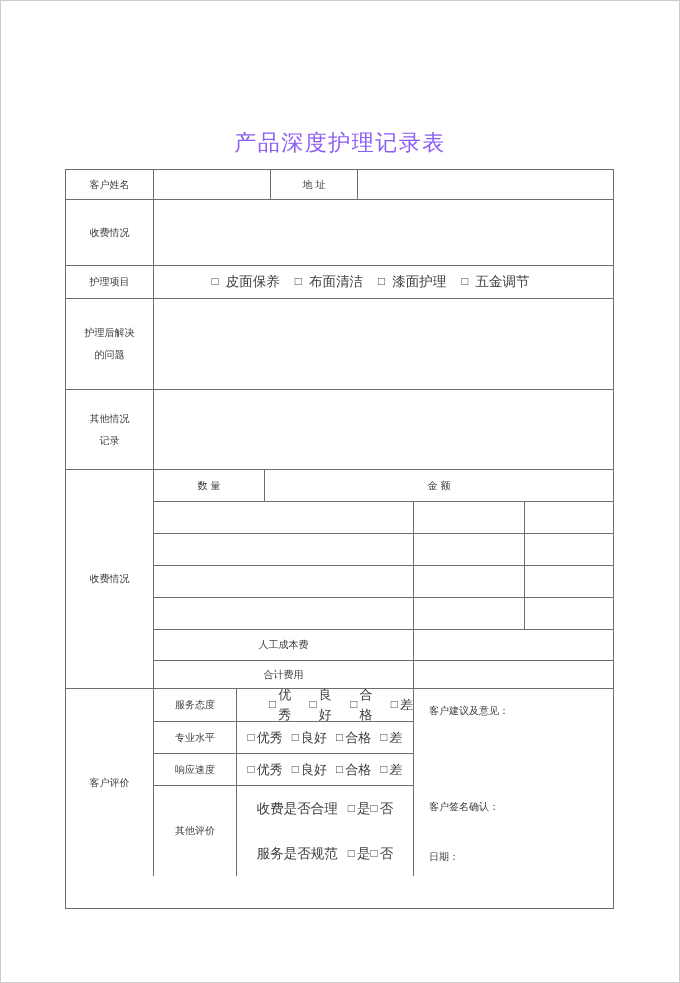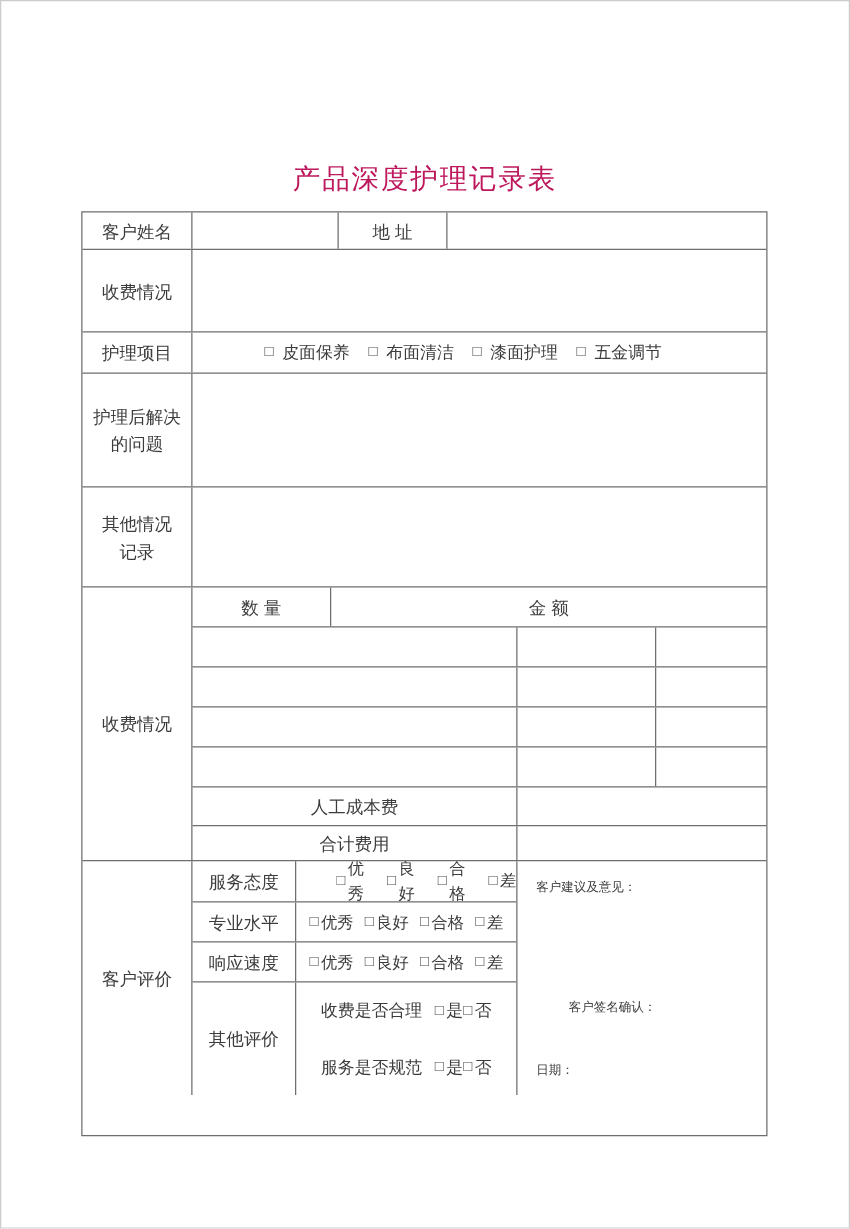--- a/index.html
+++ b/index.html
@@ -10,35 +10,35 @@
     background:#ffffff;
     border:1px solid #cccccc;
     font-family:"Liberation Sans","DejaVu Sans",sans-serif;
     color:#3c3c3c;
     overflow:hidden;
   }
   .title {
     position:absolute; top:127px; left:0; right:0;
     text-align:center;
     font-size:22px; letter-spacing:1.5px; font-weight:500;
-    color:#be185d;
+    color:#8b5cf6;
   }
   .form {
     position:absolute; left:64px; top:168px;
     width:549px; height:740px;
     border:1px solid #6e6e6e;
     display:flex; flex-direction:column;
   }
   .row { display:flex; width:100%; }
   .col { display:flex; flex-direction:column; }
   .bb { border-bottom:1px solid #6e6e6e; }
   .br { border-right:1px solid #6e6e6e; }
   .cell {
     display:flex; align-items:center; justify-content:center;
-    font-size:14px; line-height:20px; overflow:hidden;
+    font-size:10px; line-height:20px; overflow:hidden;
   }
   .cell.input { justify-content:flex-start; padding-left:8px; }
   .flex1 { flex:1 1 auto; min-width:0; }
   .w88 { width:88px; flex:none; }
   .w117 { width:117px; flex:none; }
   .w87 { width:87px; flex:none; }
   .w102 { width:102px; flex:none; }
   .w80 { width:80px; flex:none; }
   .w260 { width:260px; flex:none; }
   .w111 { width:111px; flex:none; }
@@ -63,21 +63,21 @@
   .yn-wrap { display:flex; flex-direction:column; }
   .yn {
     flex:1; display:flex; align-items:center; justify-content:center;
     font-size:13.5px; gap:0;
   }
   .yn .q { margin-right:10px; }
   .feedback {
     flex-direction:column; align-items:flex-start; justify-content:flex-start;
     padding:12px 8px 0 15px; font-size:10px;
   }
-  .feedback .sig { margin-top:76px;margin-left:26px; }
+  .feedback .sig { margin-top:76px; }
   .feedback .date { margin-top:30px; }
 </style>
 </head>
 <body>
 
 <div class="sheet">
   <div class="title">产品深度护理记录表</div>
 
   <div class="form">
 

